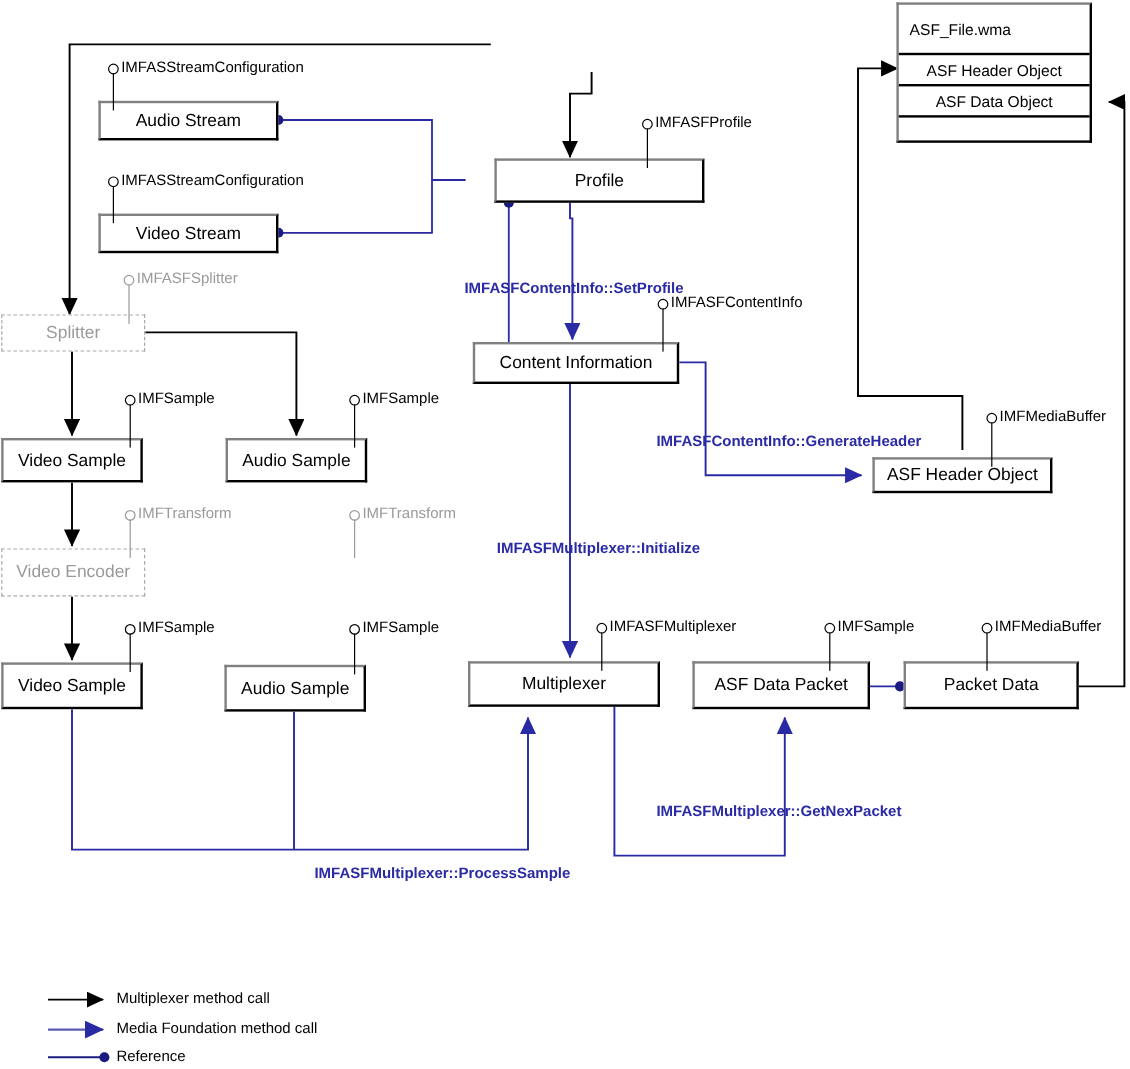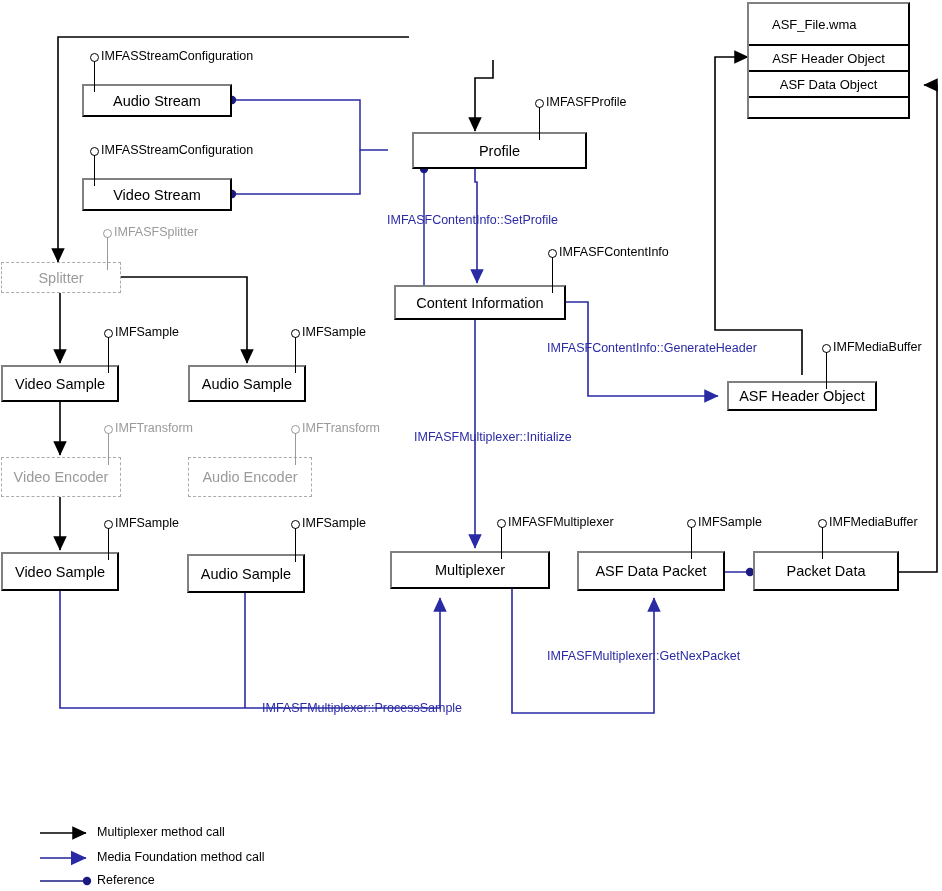--- a/index.html
+++ b/index.html
@@ -57,21 +57,21 @@
     flex-direction: column;
   }
   .filerow {
     box-sizing: border-box;
     display: flex;
     align-items: center;
     font-size: 13px;
     color: #000;
   }
   .filerow.title {
-    padding-left: 23px;
+    padding-left: 9px;
     justify-content: flex-start;
   }
   .filerow.sep {
     border-top: 2px solid #000000;
     justify-content: center;
   }
   .filerow.center {
     justify-content: center;
   }
   .lolli {
@@ -106,21 +106,22 @@
     font-size: 12.5px;
     color: #000000;
   }
   .lolli.ghosty .lbl { color: #9a9a9a; }
   .mflabel {
     position: absolute;
     font-size: 12.5px;
     color: #2a2aa5;
     white-space: nowrap;
     z-index: 4;
-    font-weight: normal;
+    font-weight: bold;
+    margin-top: 20px;
   }
   .legend {
     position: absolute;
     z-index: 4;
     font-size: 12.5px;
     color: #000;
     white-space: nowrap;
   }
 </style>
 </head>
@@ -206,23 +207,20 @@
   </div>
 
   <div class="box" style="left:188px; top:365px; width:118px; height:37px;">
     <span>Audio Sample</span>
   </div>
 
   <div class="box ghost" style="left:1px; top:457px; width:120px; height:40px;">
     <span>Video Encoder</span>
   </div>
 
-  <div class="box ghost" style="left:188px; top:457px; width:124px; height:40px;">
-    <span>Audio Encoder</span>
-  </div>
 
   <div class="box" style="left:1px; top:552px; width:118px; height:39px;">
     <span>Video Sample</span>
   </div>
 
   <div class="box" style="left:187px; top:554px; width:118px; height:39px;">
     <span>Audio Sample</span>
   </div>
 
   <div class="box" style="left:394px; top:285px; width:172px; height:35px;">

